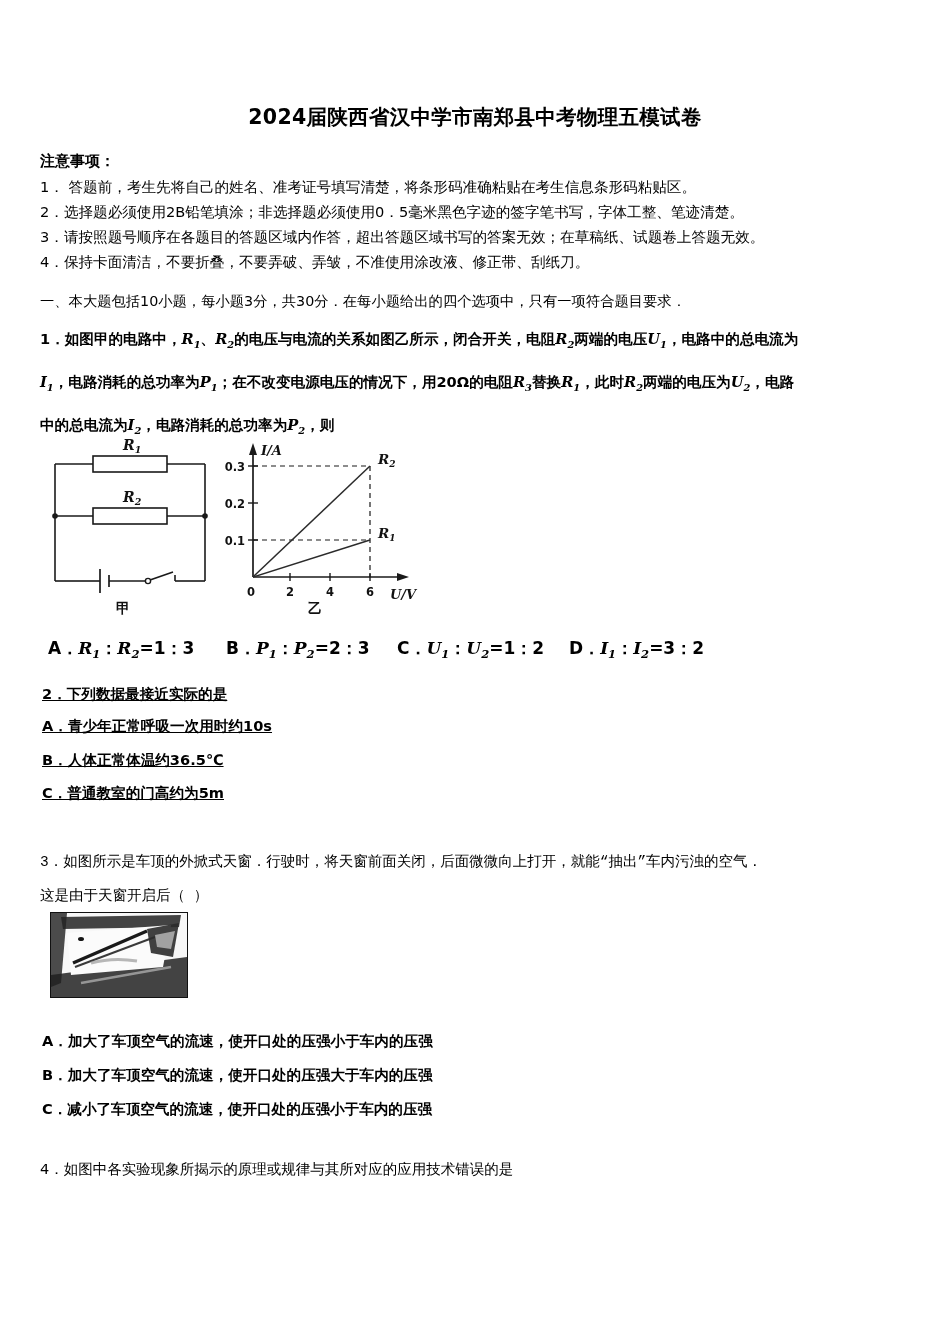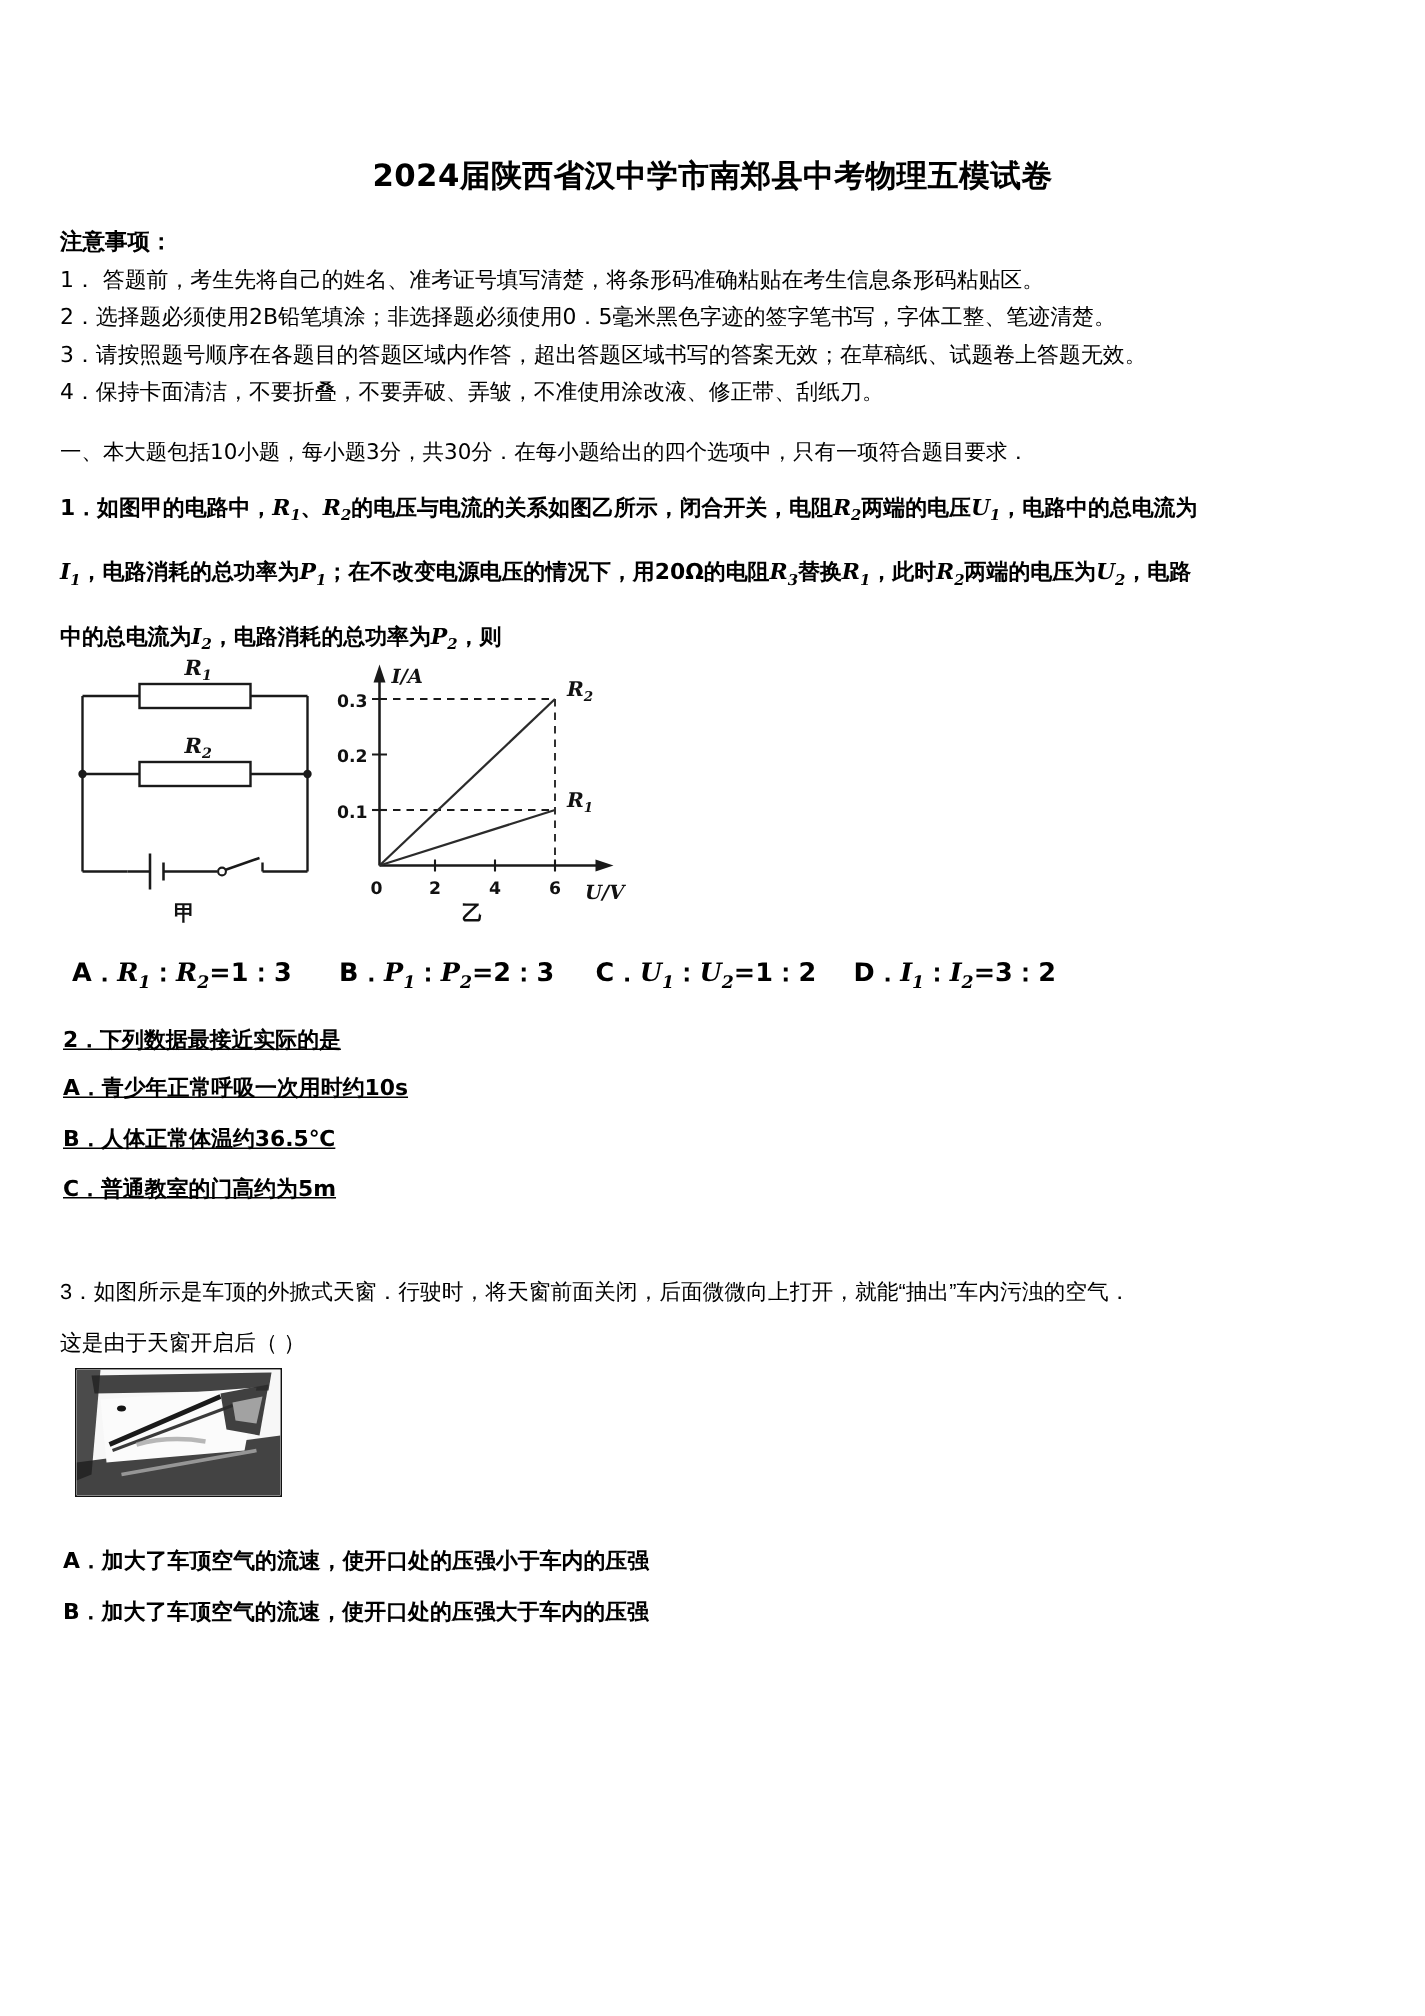--- a/index.html
+++ b/index.html
@@ -112,21 +112,21 @@
     font-size: 14.6px;
     text-decoration: underline;
   }
   .q2-block .stem { display: block; line-height: 31px; }
   .q2-block .op { display: block; line-height: 33.5px; }
   .q3-stem {
     position: absolute;
     left: 40px;
     top: 845px;
     width: 890px;
-    font-family: Liberation Sans, sans-serif;
+    font-family: Liberation Mono, monospace;
     font-size: 14.5px;
     line-height: 34px;
     font-weight: 500;
   }
   .q3-stem .ln { display: block; white-space: nowrap; }
   .sunroof-figure {
     position: absolute;
     left: 50px;
     top: 912px;
     width: 136px;
@@ -298,16 +298,18 @@
 
       <path d="M40,50 Q62,44 86,48" stroke="#9a9a9a" stroke-width="3" fill="none" opacity="0.7"></path>
 
       <path d="M30,70 L120,54" stroke="#cfcfcf" stroke-width="2.5" fill="none" opacity="0.6"></path>
     </svg>
   </div>
 
   <div class="opts-3">
     <span class="op">A．加大了车顶空气的流速，使开口处的压强小于车内的压强</span>
     <span class="op">B．加大了车顶空气的流速，使开口处的压强大于车内的压强</span>
-  </div>
-
+    <span class="op">C．减小了车顶空气的流速，使开口处的压强小于车内的压强</span>
+  </div>
+
+  <div class="q4-stem">4．如图中各实验现象所揭示的原理或规律与其所对应的应用技术错误的是</div>
 
 </div>
 
 </body></html>

